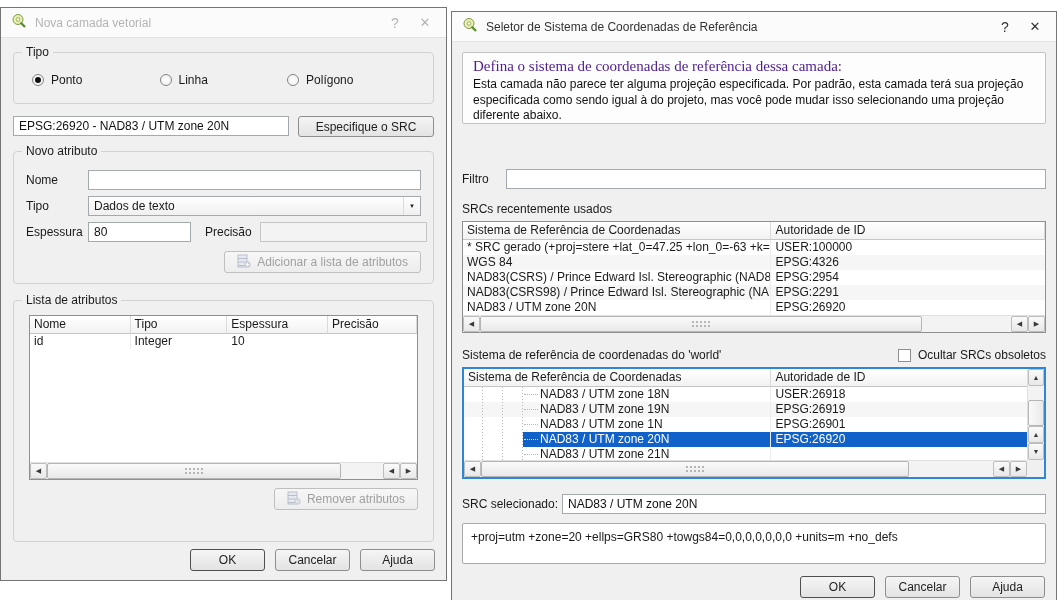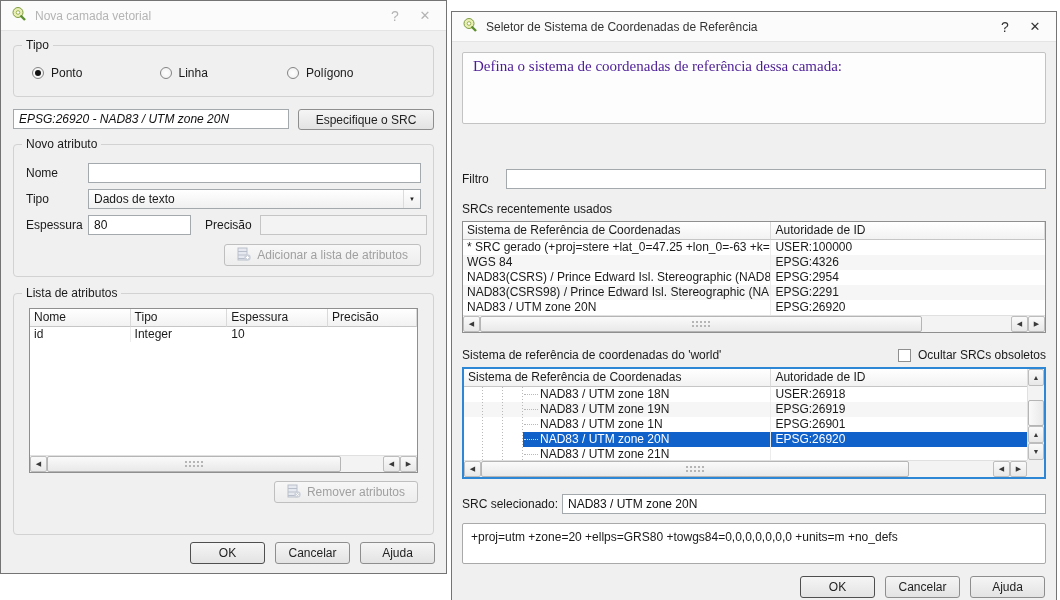--- a/index.html
+++ b/index.html
@@ -1,20 +1,20 @@
 <!DOCTYPE html>
 <html><head>
 <meta charset="utf-8">
 <style>
   * { margin:0; padding:0; box-sizing:border-box; }
   html,body { width:1060px; height:600px; background:#fff; overflow:hidden;
               font-family:"Liberation Sans", sans-serif; font-size:12px; color:#1a1a1a; }
 
   .dlg { position:absolute; background:#f0f0f0; border:1px solid #747474; }
-  #dlg-left  { left:0;   top:0; width:447px; height:574px; }
+  #dlg-left  { left:0;   top:7px; width:447px; height:574px; }
   #dlg-right { left:451px; top:11px; width:606px; height:597px; }
 
   
   .tbar { height:30px; background:#fbfbfb; border-bottom:1px solid #e4e4e4;
           display:flex; align-items:center; padding:0 10px; gap:8px; }
   .tbar .ttl { flex:1; white-space:nowrap; overflow:hidden; }
   .tbar .tb-btn { width:22px; text-align:center; cursor:default; }
   .inactive .ttl, .inactive .tb-btn { color:#b4b4b4; }
   .active   .ttl, .active   .tb-btn { color:#333; }
   .tb-help { font-size:14px; } .tb-close { font-size:13px; }
@@ -97,21 +97,21 @@
   .vthumb { height:26px; margin:0 0; background:linear-gradient(90deg,#fafafa,#e9e9e9);
             border:1px solid #b5b5b5; border-radius:2px; }
   .vtrack { height:14px; } .vfill { flex:1; }
   .corner { position:absolute; right:0; bottom:0; width:17px; height:17px; background:#f0f0f0; }
 
   
   #grp-type { margin:14px 12px 0; height:52px; }
   #grp-type .opts { display:flex; padding:20px 18px 0; }
   .opt { display:flex; align-items:center; gap:7px; width:33.3%; }
   #crs-row { margin:12px 12px 0; display:flex; gap:9px; }
-  #crs-row .inp { flex:1;font-style:italic; }
+  #crs-row .inp { flex:1; }
   #crs-row .btn { min-width:136px; height:21px; }
   #grp-newattr { margin:14px 12px 0; padding:12px 12px 10px; }
   .frow { display:flex; align-items:center; margin-top:6px; }
   .flabel { width:62px; flex:none; }
   .frow .grow { flex:1; }
   #width-inp { width:103px; }
   #prec-label { width:55px; margin-left:14px; flex:none; }
   #addbtn-row { display:flex; justify-content:flex-end; margin-top:9px; }
   #grp-attrlist { margin:16px 12px 0; height:242px; padding:14px 15px 0; }
   #attr-body { height:128px; }
@@ -272,20 +272,21 @@
           <path d="M9.5 9.5 L14 14" stroke="#5d8f2f" stroke-width="2.4"></path>
         </svg>
     </span>
     <span class="ttl">Seletor de Sistema de Coordenadas de Referência</span>
     <span class="tb-btn tb-help">?</span>
     <span class="tb-btn tb-close">✕</span>
   </div>
 
   <div id="banner">
     <div class="bh">Defina o sistema de coordenadas de referência dessa camada:</div>
+    <div class="bb">Esta camada não parece ter alguma projeção especificada. Por padrão, esta camada terá sua projeção especificada como sendo igual à do projeto, mas você pode mudar isso selecionando uma projeção diferente abaixo.</div>
   </div>
 
   <div id="filter-row">
     <span class="flab">Filtro</span>
     <input class="inp" value="" style="">
   </div>
 
   <div id="recent-label">SRCs recentemente usados</div>
 
   <div class="tbl" id="recent-table">

